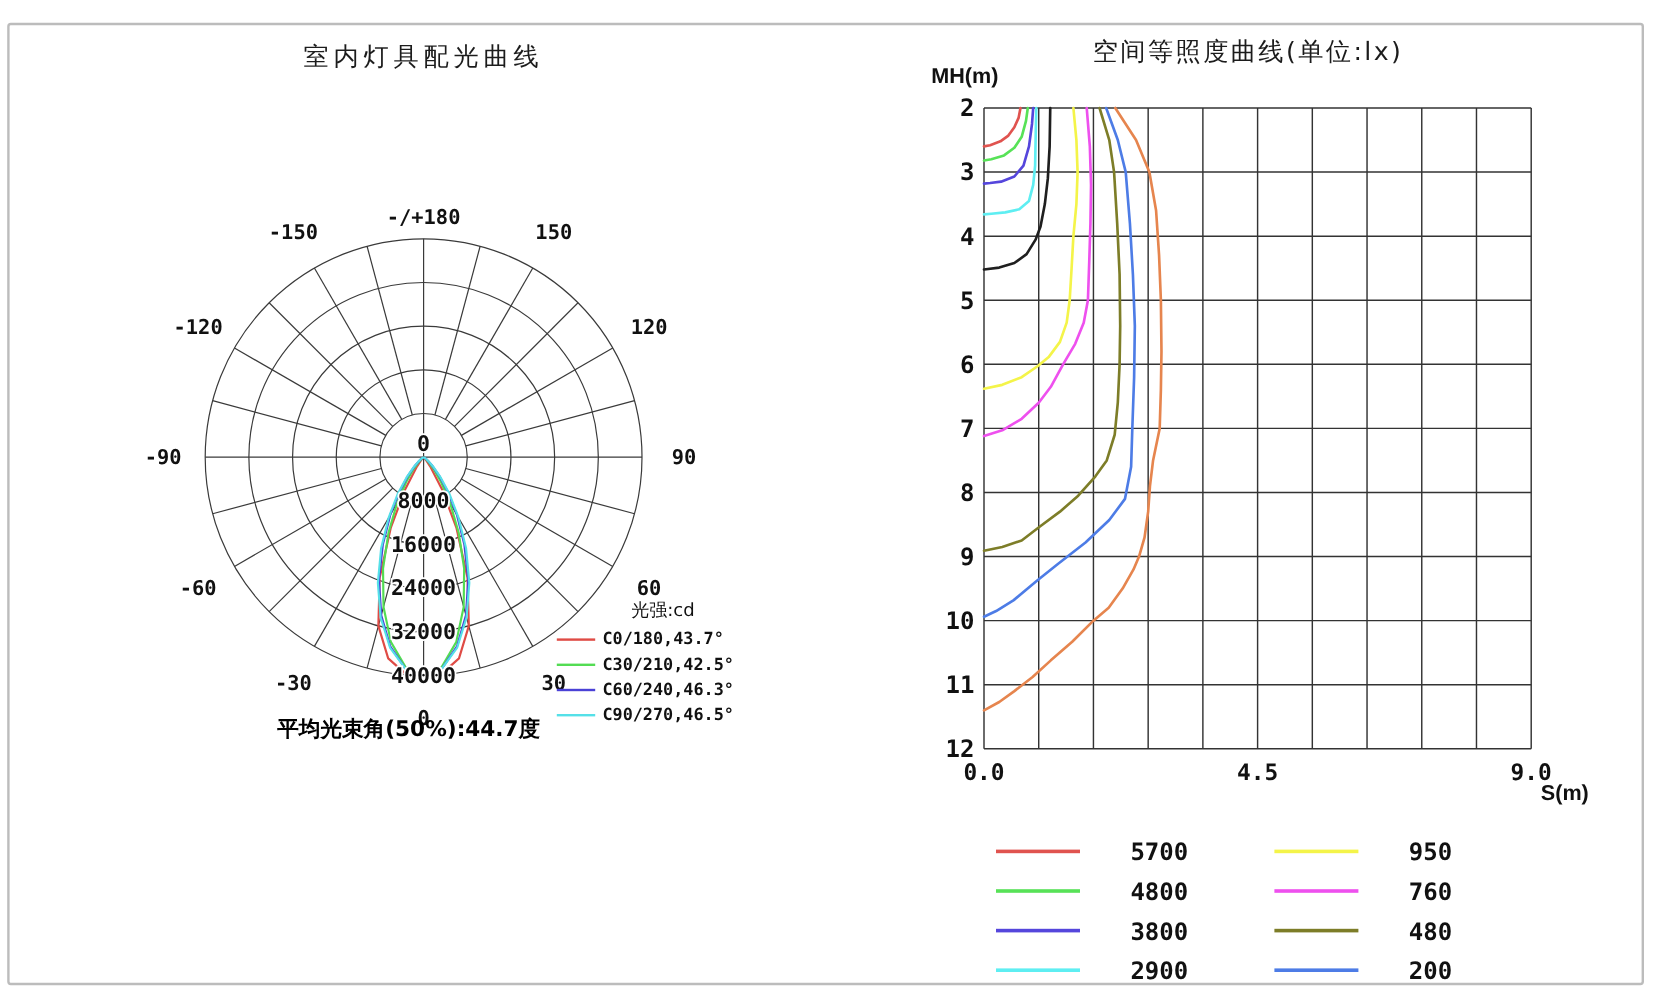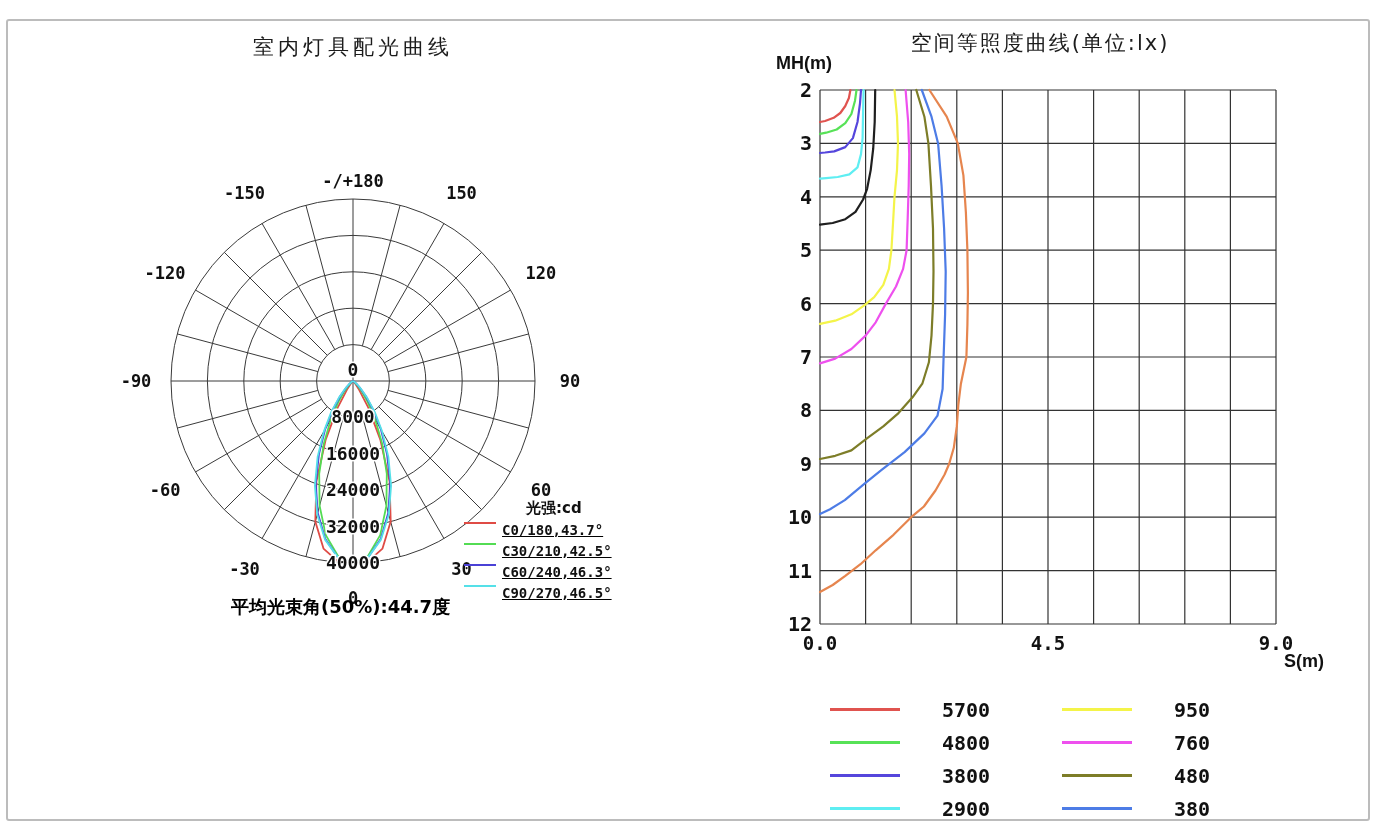--- a/index.html
+++ b/index.html
@@ -11,23 +11,23 @@
   .chart-title{position:absolute;color:#1c1c1c;font-size:21px;letter-spacing:4px;
                text-align:center;white-space:nowrap;}
   #polar-title{left:0;top:33px;width:706px;}
   #iso-title{left:702px;top:29px;width:676px;letter-spacing:2px;font-weight:500;}
   .axis-name{position:absolute;font-family:Liberation Sans, sans-serif;font-weight:bold;
              font-size:18px;color:#111;white-space:nowrap;}
   #mh-label{left:776px;top:53px;}
   #s-label{left:1284px;top:651px;}
   
   #polar-legend{position:absolute;left:464px;top:499px;width:240px;}
-  #polar-legend .pl-title{margin-left:62px;font-size:15px;font-weight:bold;color:#111;
+  #polar-legend .pl-title{margin-left:62px;font-size:15px;font-weight:normal;color:#111;
                           margin-bottom:4px;white-space:nowrap;}
-  .pl-row{display:flex;align-items:flex-start;height:21px;text-decoration:underline;}
+  .pl-row{display:flex;align-items:center;height:21px;}
   .pl-swatch{width:32px;height:2px;margin-right:6px;flex:0 0 auto;}
   .pl-label{font-family:"DejaVu Sans Mono",monospace;font-weight:bold;font-size:14px;
             color:#111;white-space:nowrap;}
   #beam-note{position:absolute;left:231px;top:595px;font-size:18px;font-weight:bold;
              color:#000000;white-space:nowrap;}
   
   #iso-legend{position:absolute;left:830px;top:693px;display:flex;}
   .il-col{display:flex;flex-direction:column;}
   .il-col + .il-col{margin-left:62px;}
   .il-row{display:flex;align-items:center;height:33px;}
@@ -219,21 +219,21 @@
         <div class="il-row">
           <span class="il-line" style="background: rgb(238, 80, 238);"></span>
           <span class="il-val">760</span>
         </div>
         <div class="il-row">
           <span class="il-line" style="background: rgb(125, 125, 40);"></span>
           <span class="il-val">480</span>
         </div>
         <div class="il-row">
           <span class="il-line" style="background: rgb(77, 124, 230);"></span>
-          <span class="il-val">380</span>
+          <span class="il-val">200</span>
         </div>
         <div class="il-row">
           <span class="il-line" style="background: rgb(230, 133, 78);"></span>
           <span class="il-val">290</span>
         </div>
       </div>
     </div>
 
   <div id="frame"></div>
 </div>

